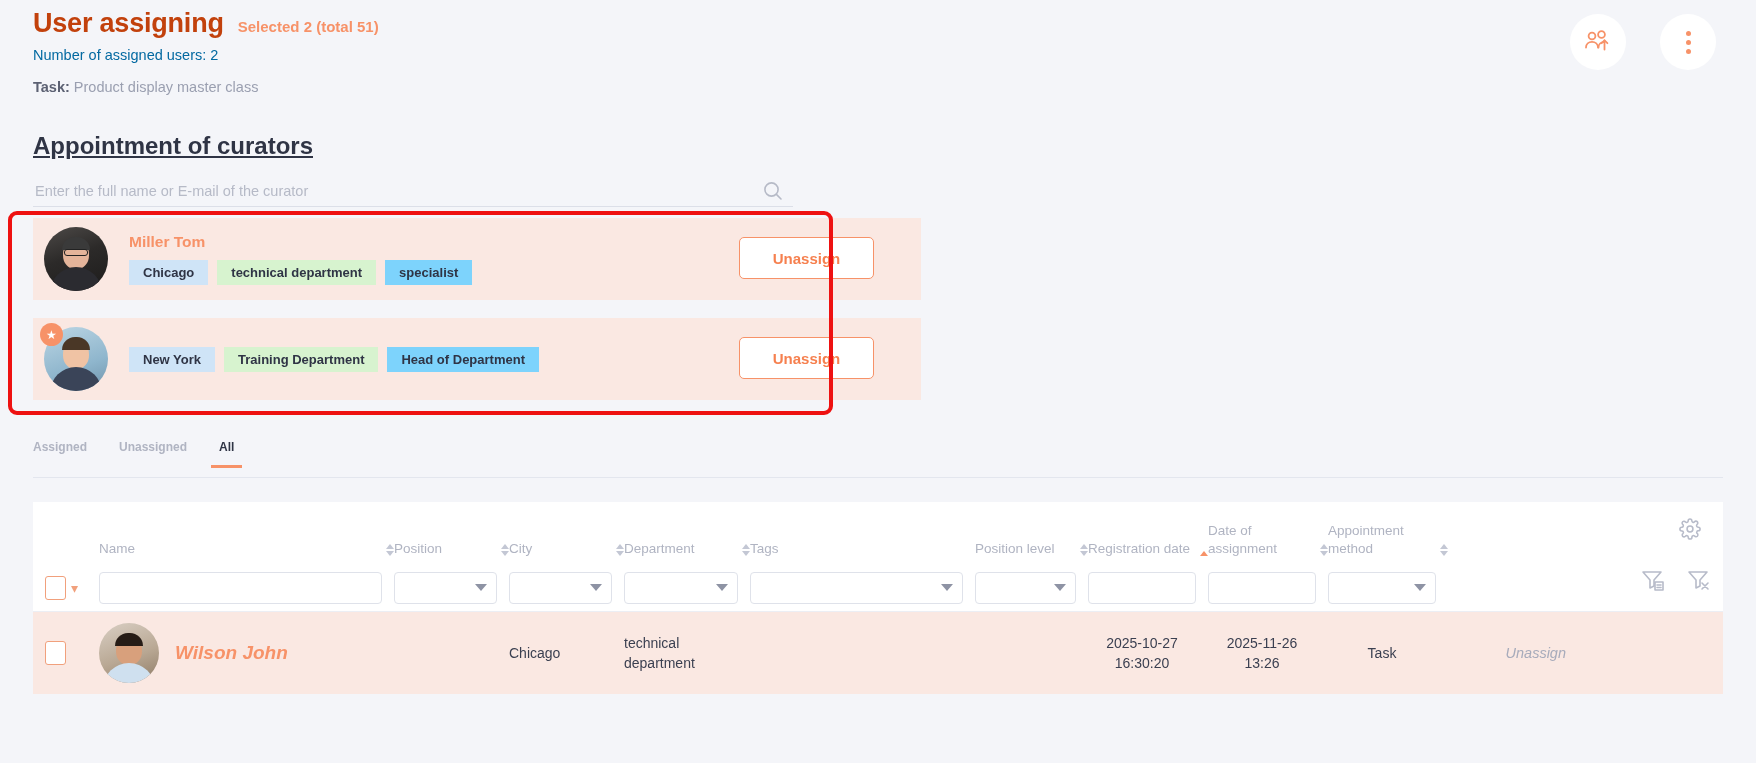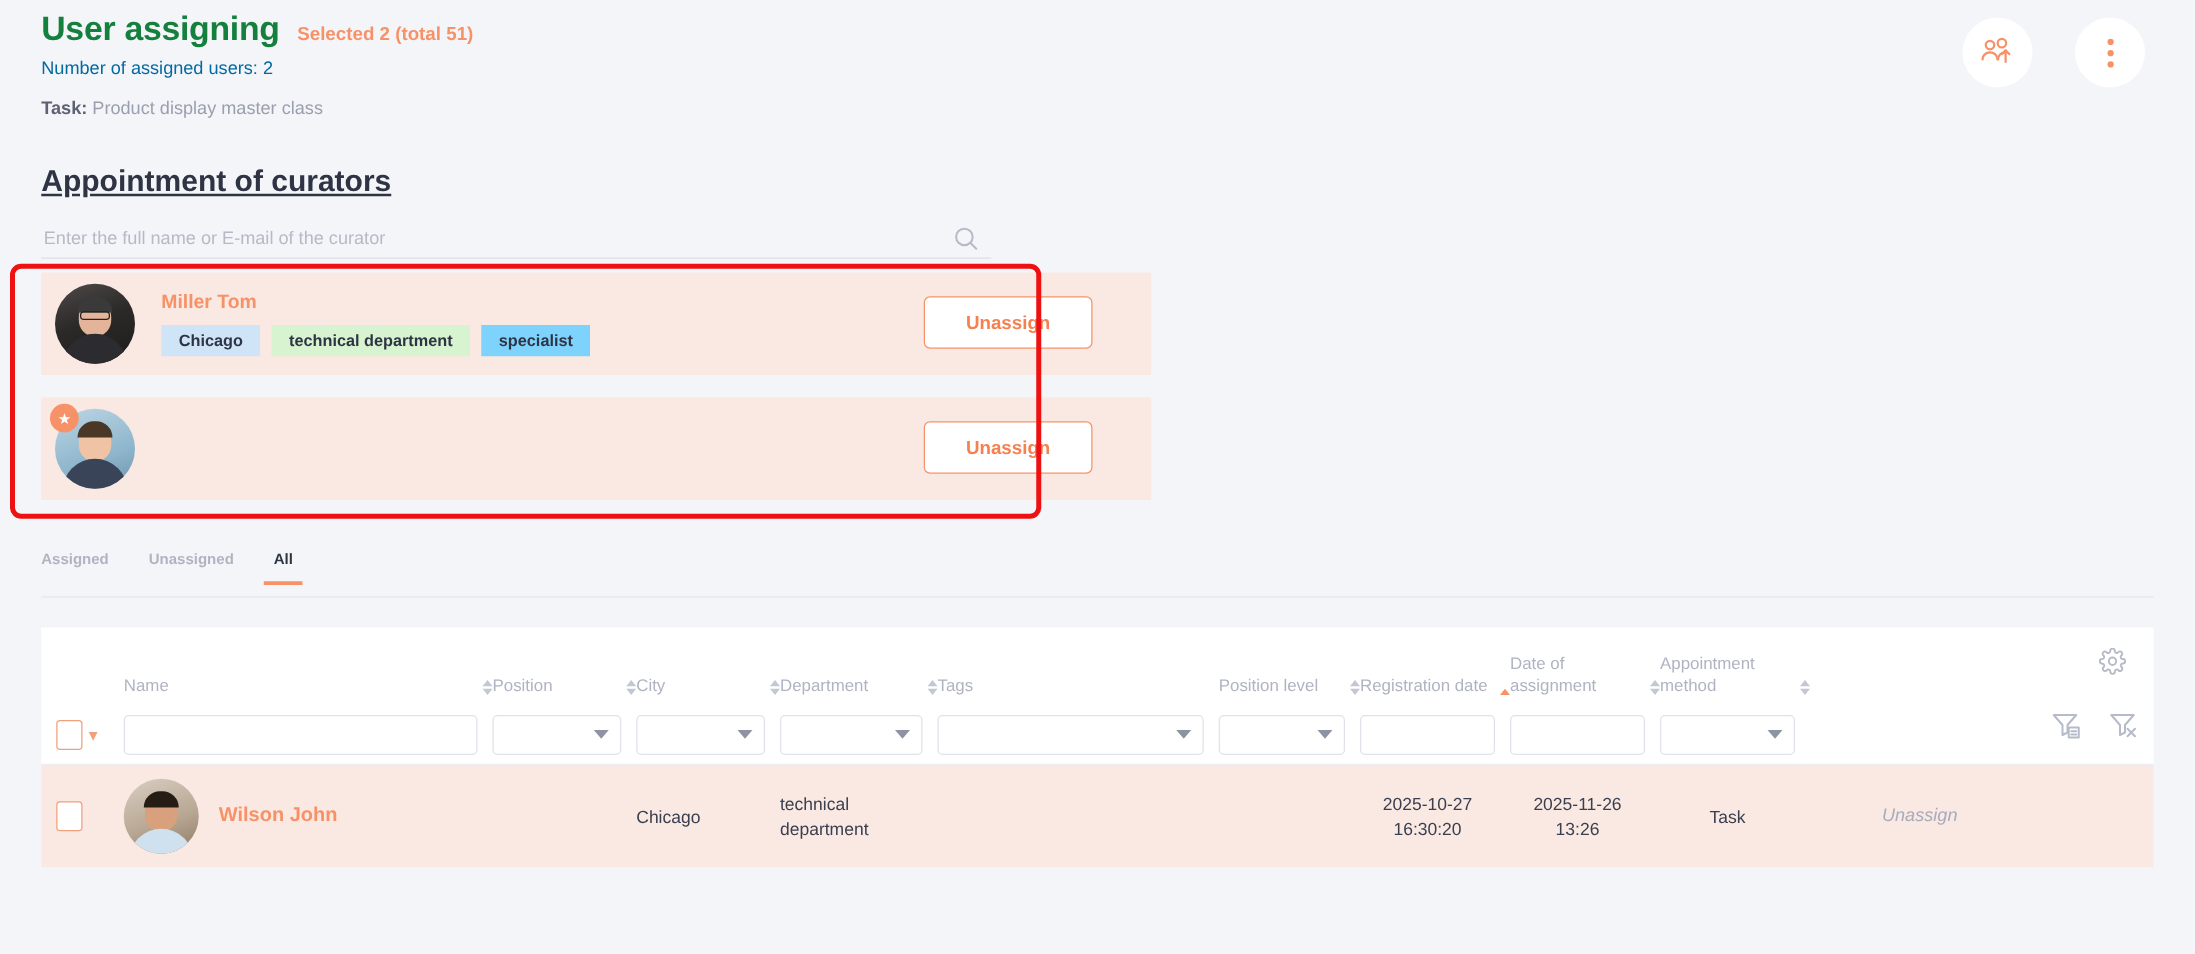--- a/index.html
+++ b/index.html
@@ -9,21 +9,21 @@
     background:#f4f5f9;
     font-family:"Liberation Sans", sans-serif;
     color:#3d4253;
     overflow:hidden;
     position:relative;
   }
 
   
   .header { position:absolute; left:0; top:0; width:1756px; height:110px; }
   .title-row { position:absolute; left:33px; top:8px; display:flex; align-items:baseline; gap:14px; }
-  .page-title { font-size:27px; font-weight:bold; color:#15803d; letter-spacing:-.2px; }
+  .page-title { font-size:27px; font-weight:bold; color:#c2410c; letter-spacing:-.2px; }
   .selected-count { font-size:15px; font-weight:bold; color:#f79268; }
   .assigned-line { position:absolute; left:33px; top:47px; font-size:14.5px; color:#0369a1; }
   .task-line { position:absolute; left:33px; top:79px; font-size:14.5px; color:#9a9fb0; }
   .task-line b { color:#5c6173; font-weight:bold; }
 
   .round-btn {
     position:absolute; top:14px; width:56px; height:56px; border-radius:50%;
     background:#ffffff; border:none; cursor:pointer;
     display:flex; align-items:center; justify-content:center;
   }
@@ -131,21 +131,21 @@
     border-left:6px solid transparent; border-right:6px solid transparent; border-top:7px solid #8e93a4;
   }
   .chk {
     width:21px; height:24px; border:1px solid #f1a07c; border-radius:3px; background:#fff; cursor:pointer;
   }
   .chev-down { margin-left:5px; color:#f1a07c; font-size:14px; }
 
   .trow { display:flex; align-items:center; height:82px; background:#fae8e2; }
   .td { font-size:14px; color:#3a3f50; line-height:1.45; padding-right:12px; }
   .td.center { text-align:center; }
-  .row-name { font-size:16px; font-weight:bold; color:#f79268; }
+  .row-name { font-size:19px; font-weight:bold; color:#f79268;font-style:italic; }
   .row-avatar { width:60px; height:60px; border-radius:50%; overflow:hidden; position:relative; display:block; }
   .row-unassign { font-size:14.5px; font-style:italic; color:#a7abbb; cursor:pointer; }
 
   .gear { position:absolute; right:22px; top:16px; cursor:pointer; }
   .ficons { position:absolute; right:12px; top:66px; display:flex; gap:22px; }
 
   
   .c-chk   { width:66px; flex:0 0 66px; display:flex; align-items:center; padding-left:12px; }
   .c-name  { width:295px; flex:0 0 295px; }
   .c-pos   { width:115px; flex:0 0 115px; }
@@ -237,20 +237,25 @@
       <span class="avatar av2">
         <span class="face a2">
             <span class="head"></span>
             <span class="hair"></span>
             <span class="body"></span>
           </span>
       </span>
       <span class="star-badge">★</span>
     </div>
     <div class="card-info">
+      <div class="tags">
+        <span class="tag city">New York</span>
+        <span class="tag dept">Training Department</span>
+        <span class="tag role">Head of Department</span>
+      </div>
     </div>
     <button class="unassign-btn">Unassign</button>
   </div>
 
 </div>
 
 <div class="tabs">
   <div class="tab">Assigned</div>
   <div class="tab">Unassigned</div>
   <div class="tab active">All</div>

